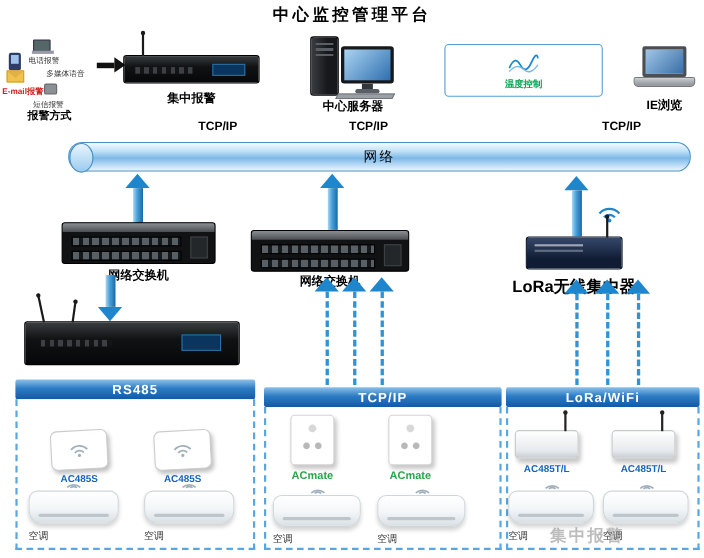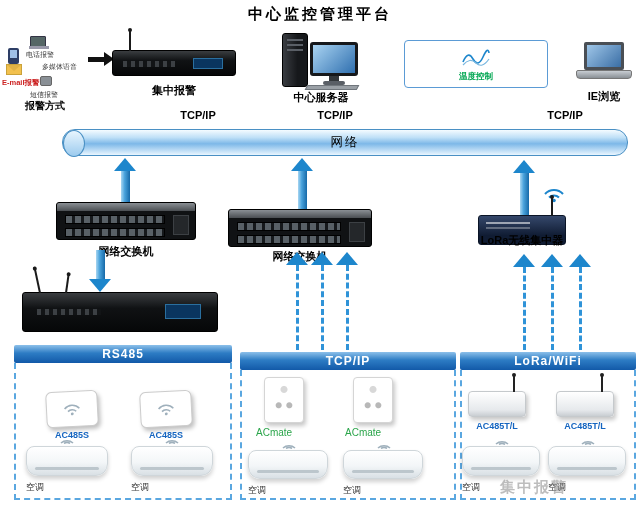--- a/index.html
+++ b/index.html
@@ -105,21 +105,21 @@
 
   
   .group-bar { position:absolute; height:18px; line-height:18px; text-align:center; color:#fff;
                font-weight:bold; font-size:12px; letter-spacing:1px; border-radius:2px;
                background:linear-gradient(to bottom,#8cc0ea 0%,#2d7cc4 45%,#1259a8 100%); }
   .group-box { position:absolute; border:2px dashed #5aa7e0; border-top:none; background:#fff; }
 
   .dev-sq { position:absolute; background:#fff; border:1px solid #ccc; border-radius:6px;
             box-shadow:2px 3px 4px rgba(0,0,0,.25); display:flex; align-items:center; justify-content:center; }
   .dev-label-blue { position:absolute; font-size:9px; font-weight:bold; color:#1565c0; text-align:center; }
-  .dev-label-green { position:absolute; font-size:10px; font-weight:normal; color:#2aa54a; text-align:left; }
+  .dev-label-green { position:absolute; font-size:10px; font-weight:bold; color:#2aa54a; text-align:center; }
 
   .acmate-panel { position:absolute; width:40px; height:46px; border:1px solid #d5d5d5; border-radius:4px;
             box-shadow:2px 3px 4px rgba(0,0,0,.22);
             background:
               radial-gradient(circle at 50% 26%, #d8d8d8 3px, transparent 4px),
               radial-gradient(circle at 36% 62%, #b8b8b8 2.5px, transparent 3.5px),
               radial-gradient(circle at 64% 62%, #b8b8b8 2.5px, transparent 3.5px),
               #ffffff; }
 
   .act-box { position:absolute; background:linear-gradient(to bottom,#ffffff,#e6e9ec 75%,#c9ced2);
@@ -228,21 +228,21 @@
   <div class="switch" style="left:228px;top:209px;width:144px;height:38px">
     <div class="ports" style="left:8px;right:30px;top:12px"></div>
     <div class="ports" style="left:8px;right:30px;top:25px"></div>
     <div class="sw-module" style="right:6px;top:12px;width:16px;height:20px"></div>
   </div>
   <div class="lbl" style="left:228px;top:250px;width:144px;font-size:11px">网络交换机</div>
 
   <div class="lora-box" style="left:478px;top:215px;width:88px;height:30px">
     <div class="antenna" style="right:12px;top:-18px;height:18px"></div>
   </div>
-  <div class="lbl" style="left:456px;top:234px;width:132px;font-size:11px">LoRa无线集中器</div>
+  <div class="lbl" style="left:456px;top:252px;width:132px;font-size:15px">LoRa无线集中器</div>
 
   <div class="down-arrow" style="left:89px;top:250px;height:42px">
     <div class="a-shaft"></div>
       <div class="a-head-down"></div>
   </div>
 
   <div class="rack" style="left:22px;top:292px;width:196px;height:40px">
     <div class="antenna" style="left:16px;top:-24px;height:24px;transform:rotate(-12deg);transform-origin:bottom"></div>
     <div class="antenna" style="left:42px;top:-18px;height:18px;transform:rotate(8deg);transform-origin:bottom"></div>
     <div class="rack-dots" style="left:14px;top:16px;width:64px"></div>

